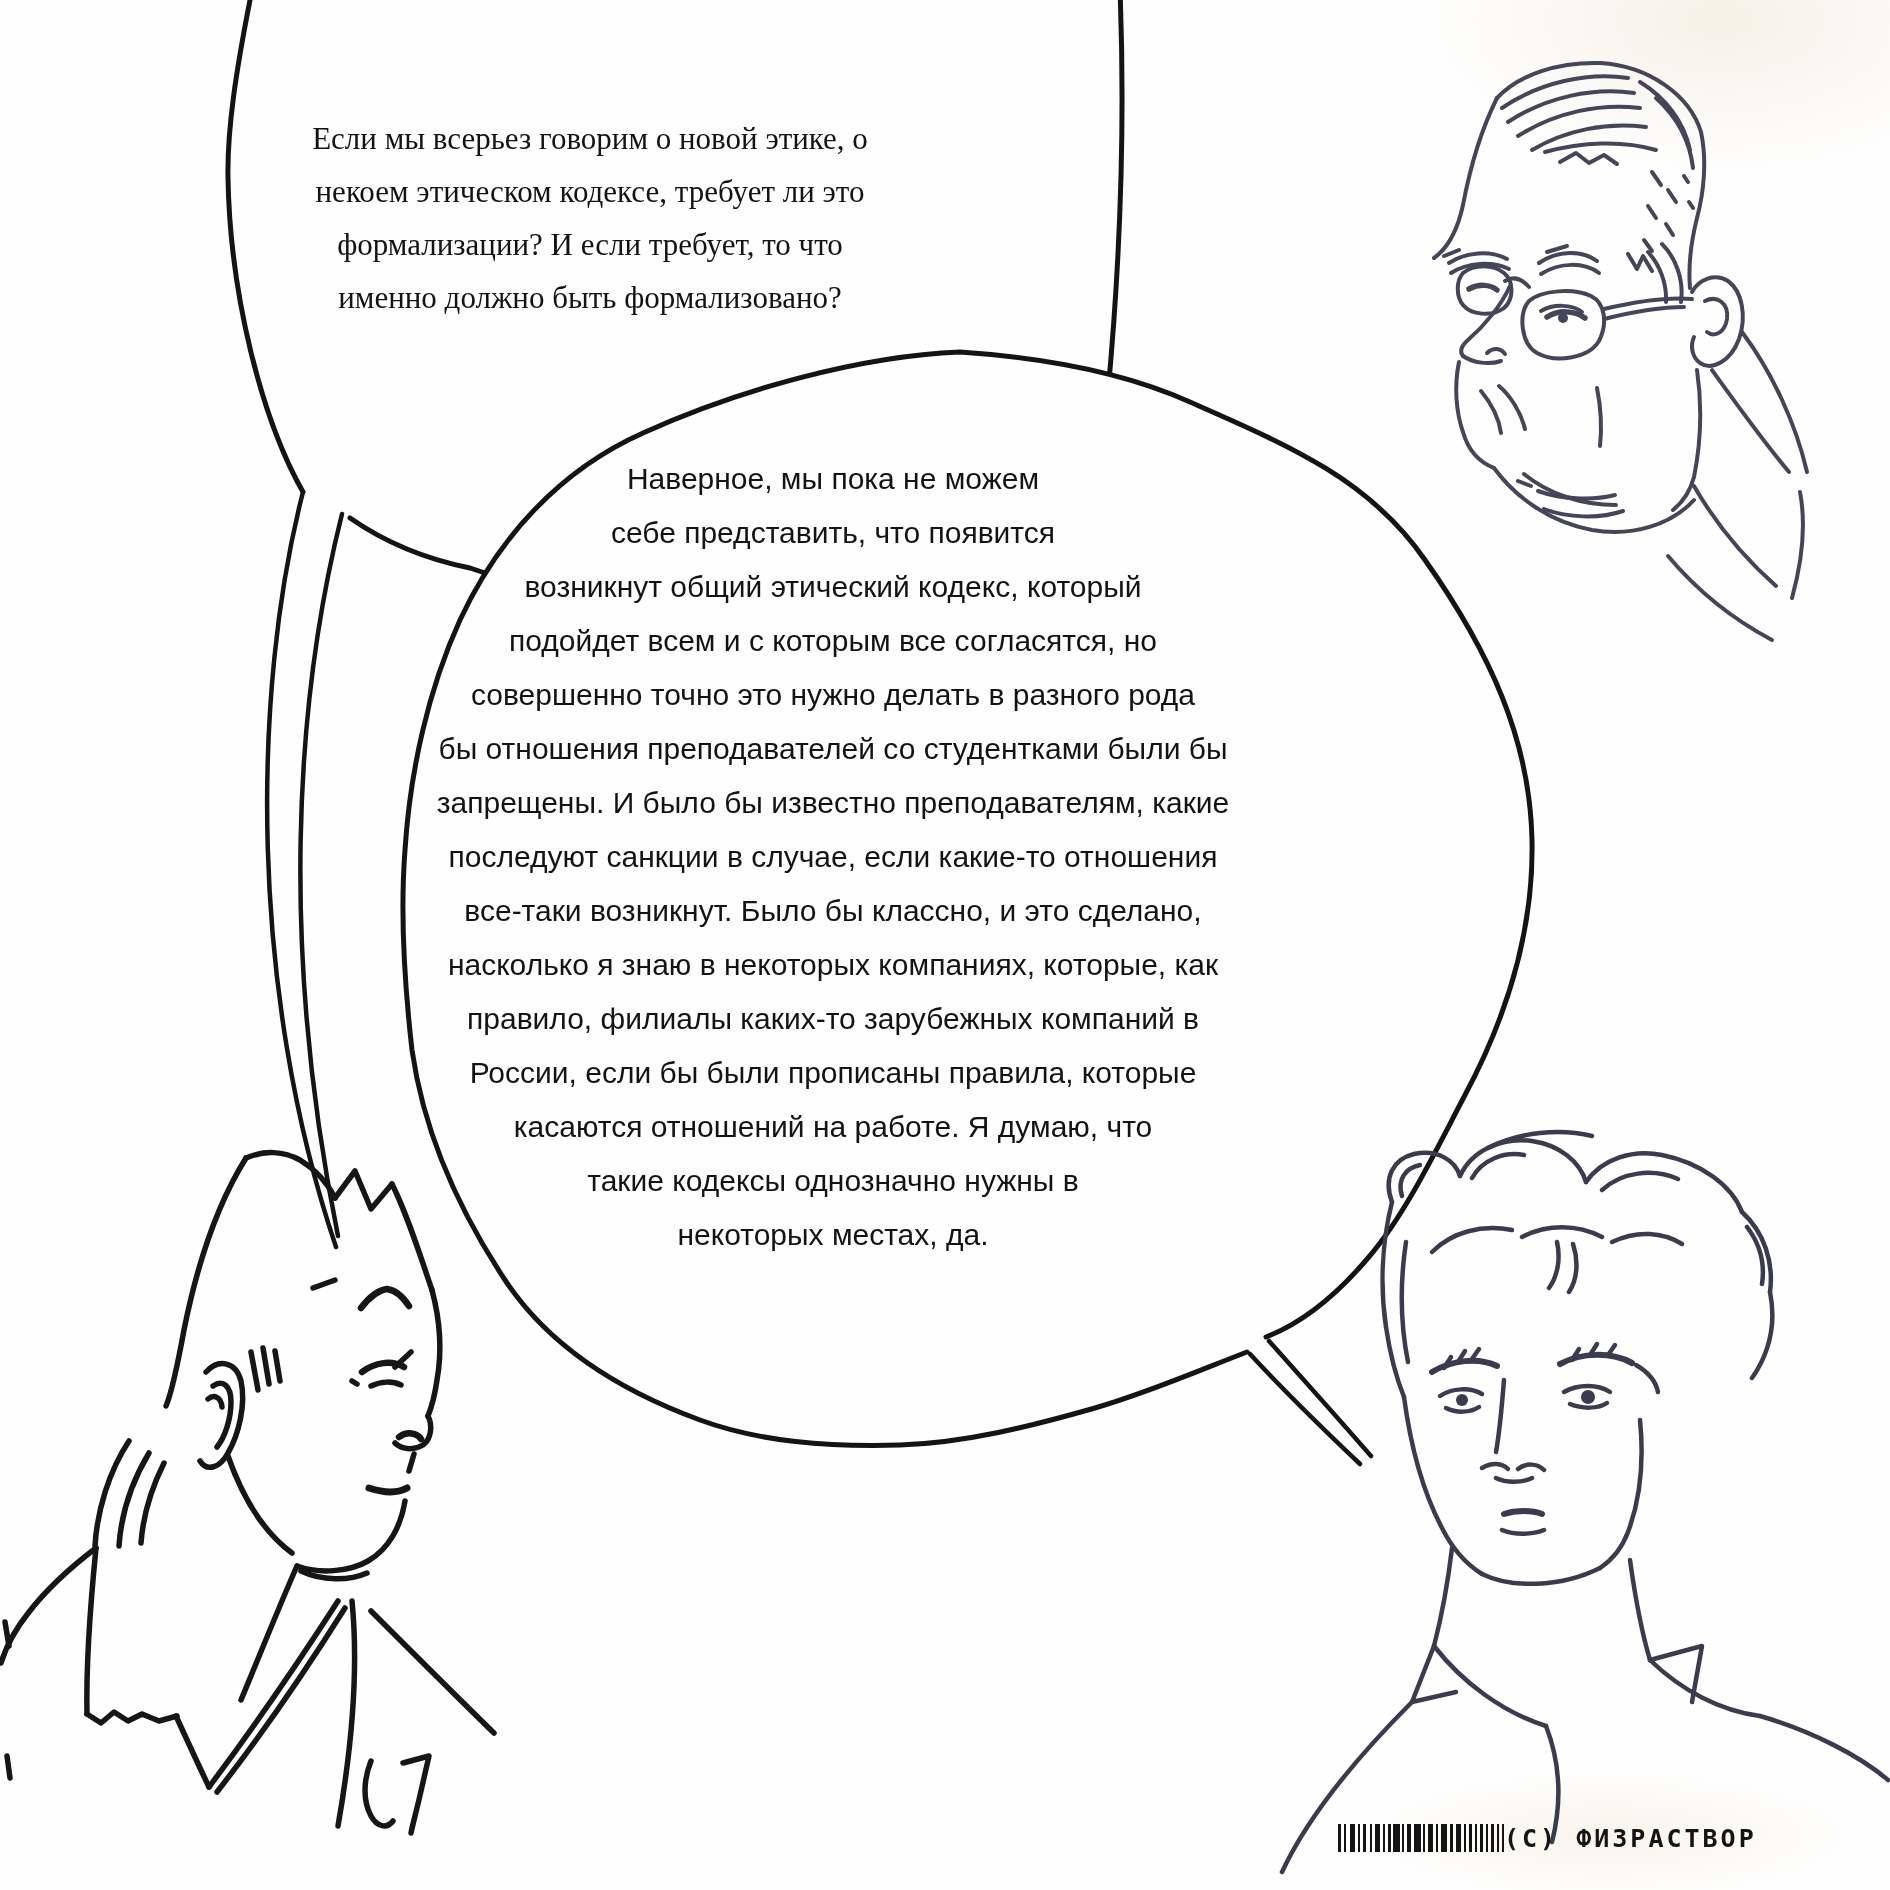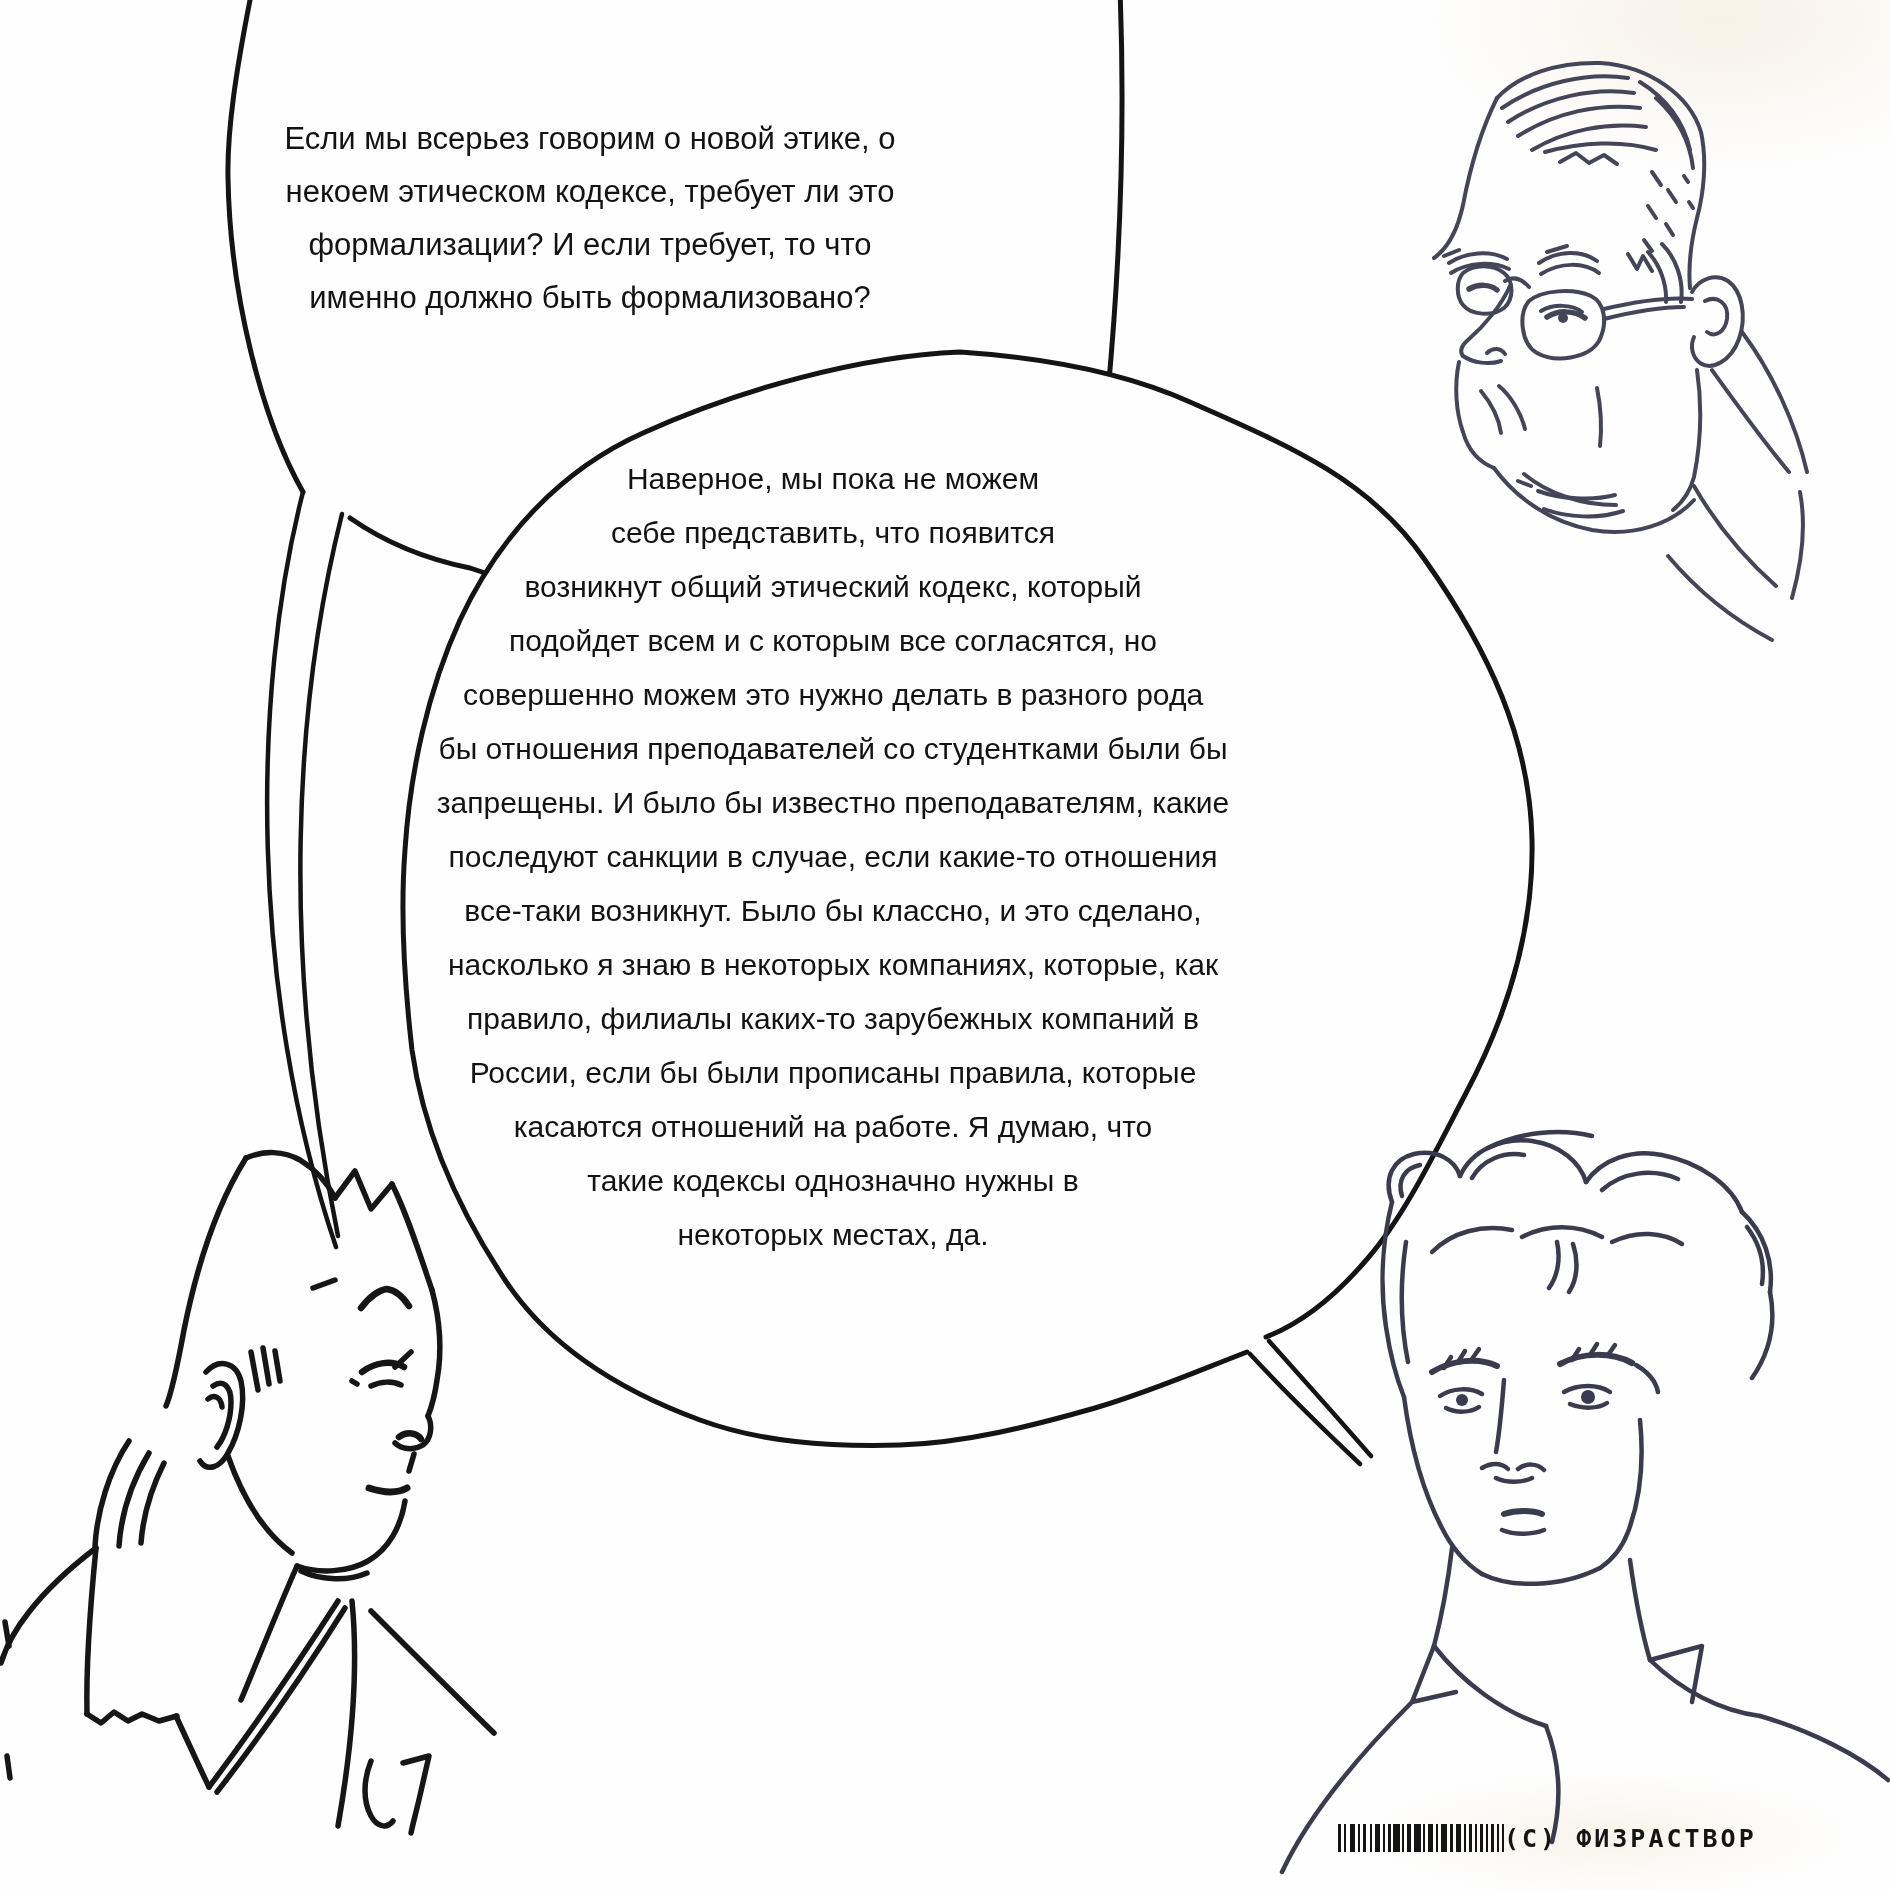--- a/index.html
+++ b/index.html
@@ -15,21 +15,21 @@
     font-family:"Liberation Sans", sans-serif;
   }
   svg.art{position:absolute;left:0;top:0;width:1890px;height:1890px;}
   .bubble-text{
     position:absolute;
     text-align:center;
     color:#131313;
     z-index:3;
   }
   .bubble-text .tline{white-space:nowrap;}
-  .bt1{left:140px;top:112px;width:900px;font-size:31px;line-height:53px;}
+  .bt1{left:140px;top:112px;width:900px;font-size:31px;line-height:53px;font-family:Liberation Serif, serif;}
   .bt2{left:333px;top:452px;width:1000px;font-size:30px;line-height:54px;}
   .watermark{
     position:absolute;left:1338px;top:1820px;height:36px;
     display:flex;align-items:center;z-index:3;
   }
   .watermark .wm-text{
     font-family:"DejaVu Sans Mono", monospace;
     font-weight:bold;
     font-size:25px;
     letter-spacing:3px;
@@ -226,21 +226,21 @@
       <div class="tline">некоем этическом кодексе, требует ли это</div>
       <div class="tline">формализации? И если требует, то что</div>
       <div class="tline">именно должно быть формализовано?</div>
     </div>
 
   <div class="bubble-text bt2">
       <div class="tline">Наверное, мы пока не можем</div>
       <div class="tline">себе представить, что появится</div>
       <div class="tline">возникнут общий этический кодекс, который</div>
       <div class="tline">подойдет всем и с которым все согласятся, но</div>
-      <div class="tline">совершенно можем это нужно делать в разного рода</div>
+      <div class="tline">совершенно точно это нужно делать в разного рода</div>
       <div class="tline">бы отношения преподавателей со студентками были бы</div>
       <div class="tline">запрещены. И было бы известно преподавателям, какие</div>
       <div class="tline">последуют санкции в случае, если какие-то отношения</div>
       <div class="tline">все-таки возникнут. Было бы классно, и это сделано,</div>
       <div class="tline">насколько я знаю в некоторых компаниях, которые, как</div>
       <div class="tline">правило, филиалы каких-то зарубежных компаний в</div>
       <div class="tline">России, если бы были прописаны правила, которые</div>
       <div class="tline">касаются отношений на работе. Я думаю, что</div>
       <div class="tline">такие кодексы однозначно нужны в</div>
       <div class="tline">некоторых местах, да.</div>

